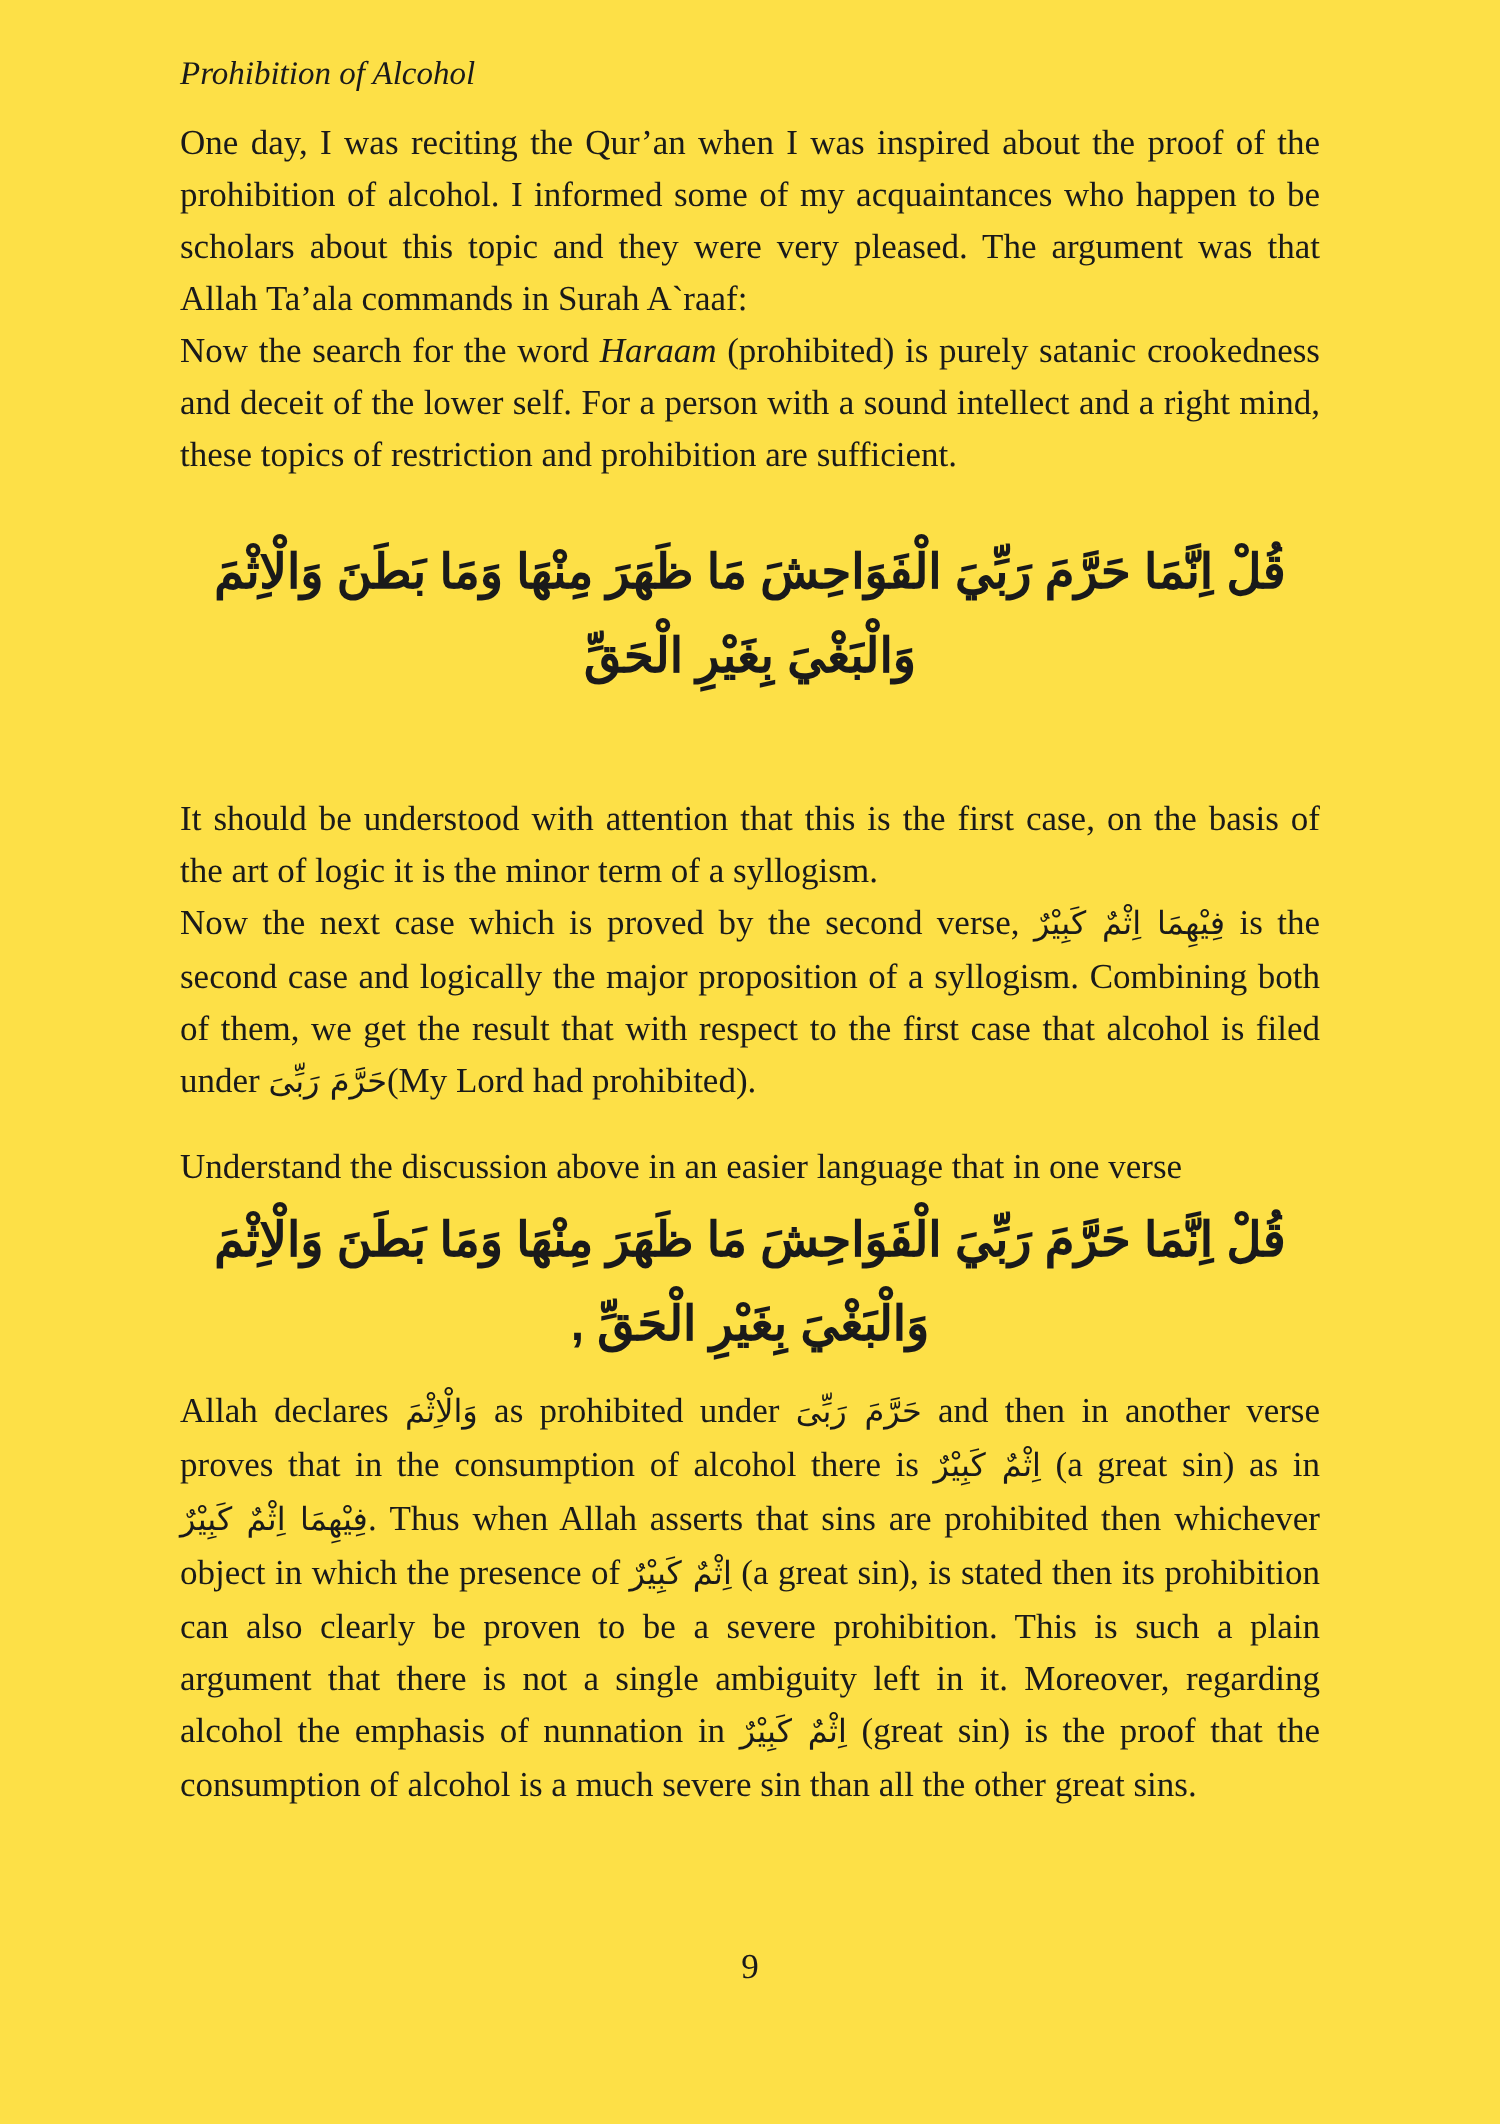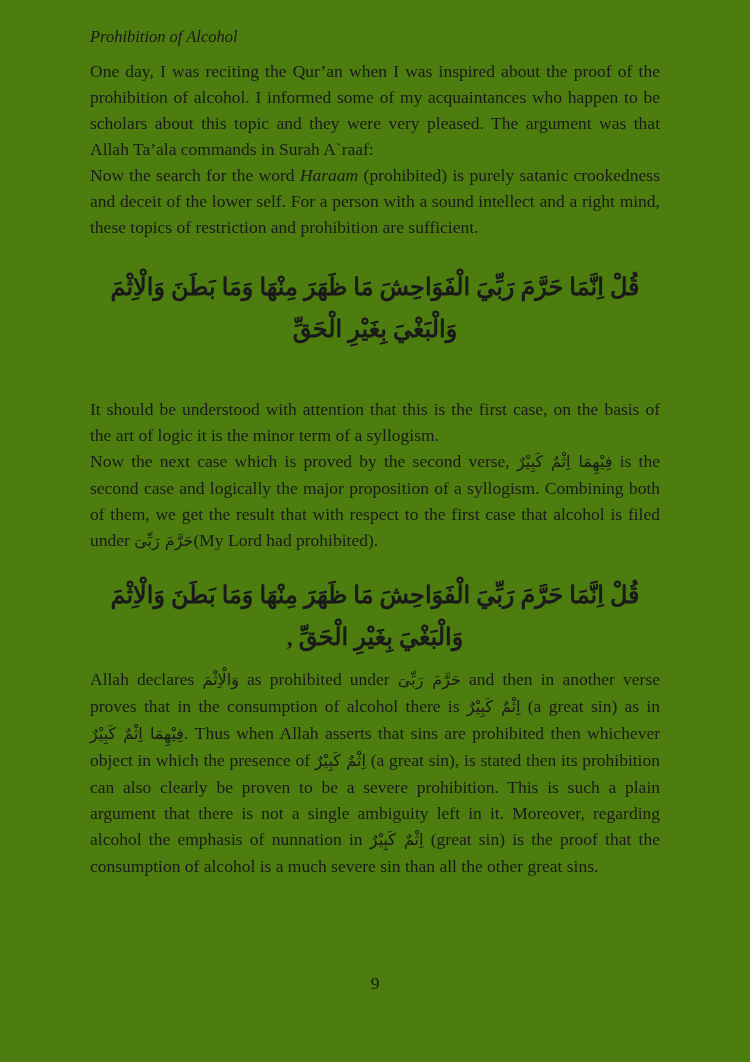--- a/index.html
+++ b/index.html
@@ -5,21 +5,21 @@
   html, body {
     margin: 0;
     padding: 0;
     background: #ffffff;
   }
   .page {
     position: relative;
     width: 750px;
     height: 1062px;
     box-sizing: border-box;
-    background: #4d7c0f;
+    background: #fde047;
     color: #1a1a1a;
     font-family: "Liberation Serif", serif;
     padding: 26px 90px 0 90px;
     overflow: hidden;
   }
   .running-header {
     font-style: italic;
     font-size: 16.5px;
     line-height: 22px;
     margin: 0 0 10px 0;
@@ -37,21 +37,21 @@
     font-family: "DejaVu Sans", sans-serif;
     font-weight: normal;
     font-size: 16px;
     direction: rtl;
     unicode-bidi: embed;
     white-space: nowrap;
   }
   .quran-verse {
     direction: rtl;
     text-align: center;
-    font-family: Liberation Serif, serif;
+    font-family: Liberation Sans, sans-serif;
     font-weight: bold;
     font-size: 24px;
     line-height: 42px;
     margin: 0;
   }
   .verse-1 { margin: 26px 0 26px 0; }
   .verse-2 { margin: 4px 0 8px 0; }
   .translation-para { margin: 0; }
   .spacer-lg { height: 20px; }
   .spacer-md { height: 16px; }
@@ -79,20 +79,21 @@
 
 
   <div class="spacer-lg"></div>
 
   <p class="body-para"><span class="run-normal">It should be understood with attention that this is the first case, on the basis of the art of logic it is the minor term of a syllogism.</span></p>
 
   <p class="body-para"><span class="run-normal">Now the next case which is proved by the second verse, </span><span class="run-arabic" dir="rtl">فِيْهِمَا اِثْمٌ كَبِيْرٌ</span><span class="run-normal"> is the second case and logically the major proposition of a syllogism. Combining both of them, we get the result that with respect to the first case that alcohol is filed under </span><span class="run-arabic" dir="rtl">حَرَّمَ رَبِّىَ</span><span class="run-normal">(My Lord had prohibited).</span></p>
 
   <div class="spacer-md"></div>
 
+  <p class="body-para"><span class="run-normal">Understand the discussion above in an easier language that in one verse</span></p>
 
   <p class="quran-verse verse-2" dir="rtl">قُلْ اِنَّمَا حَرَّمَ رَبِّيَ الْفَوَاحِشَ مَا ظَهَرَ مِنْهَا وَمَا بَطَنَ وَالْاِثْمَ وَالْبَغْيَ بِغَيْرِ الْحَقِّ ,</p>
 
   <p class="body-para"><span class="run-normal">Allah declares </span><span class="run-arabic" dir="rtl">وَالْاِثْمَ</span><span class="run-normal"> as prohibited under </span><span class="run-arabic" dir="rtl">حَرَّمَ رَبِّىَ</span><span class="run-normal"> and then in another verse proves that in the consumption of alcohol there is </span><span class="run-arabic" dir="rtl">اِثْمٌ كَبِيْرٌ</span><span class="run-normal"> (a great sin) as in </span><span class="run-arabic" dir="rtl">فِيْهِمَا اِثْمٌ كَبِيْرٌ</span><span class="run-normal">. Thus when Allah asserts that sins are prohibited then whichever object in which the presence of </span><span class="run-arabic" dir="rtl">اِثْمٌ كَبِيْرٌ</span><span class="run-normal"> (a great sin), is stated then its prohibition can also clearly be proven to be a severe prohibition. This is such a plain argument that there is not a single ambiguity left in it. Moreover, regarding alcohol the emphasis of nunnation in </span><span class="run-arabic" dir="rtl">اِثْمٌ كَبِيْرٌ</span><span class="run-normal"> (great sin) is the proof that the consumption of alcohol is a much severe sin than all the other great sins.</span></p>
 
   <div class="footer">9</div>
 
 </div>
 
 </body></html>

